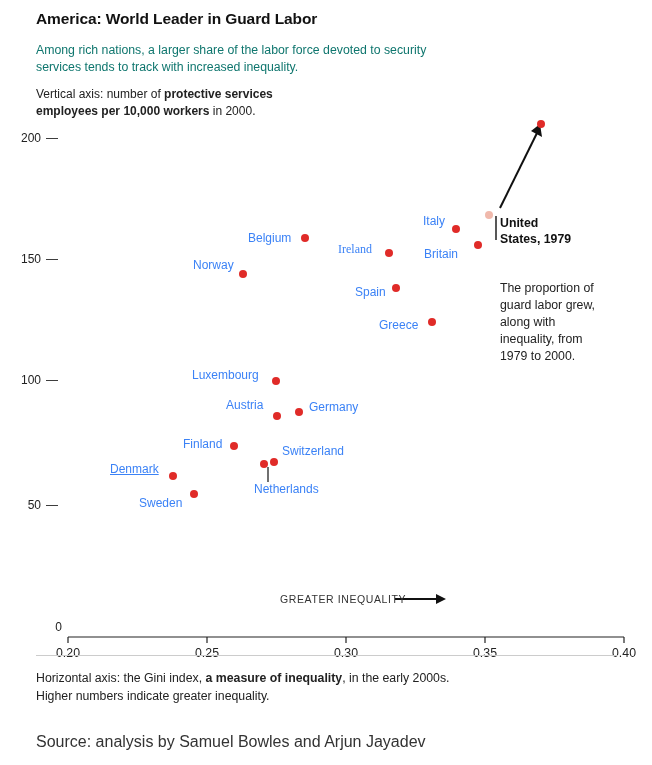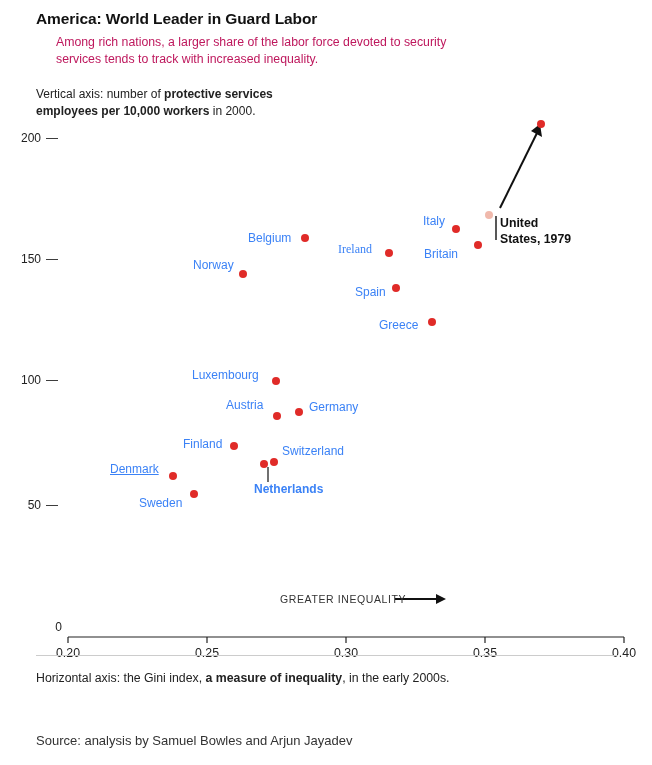--- a/index.html
+++ b/index.html
@@ -27,26 +27,25 @@
     left: 36px;
     top: 10px;
     font-size: 15.5px;
     font-weight: bold;
     letter-spacing: -0.1px;
     color: #111111;
   }
   .subtitle {
     position: absolute;
     left: 36px;
-    top: 34px;
+    top: 42px;
     width: 400px;
     font-size: 12.3px;
     line-height: 17px;
-    color: #be185d;
-    margin-left: 20px;
+    color: #0f766e;
   }
   .axis-note {
     position: absolute;
     left: 36px;
     top: 86px;
     width: 300px;
     font-size: 12px;
     line-height: 17px;
     color: #222222;
   }
@@ -147,21 +146,21 @@
     width: 570px;
     font-size: 12.3px;
     line-height: 18px;
     color: #222;
   }
   .footnote b { font-weight: bold; }
   .source {
     position: absolute;
     left: 36px;
     top: 733px;
-    font-size: 13px;
+    font-size: 16px;
     color: #333;
   }
   .rule {
     position: absolute;
     left: 36px;
     top: 655px;
     width: 582px;
     height: 1px;
     background: #cccccc;
   }
@@ -248,28 +247,30 @@
   <div class="plabel" style="left:424px; top:247px;">Britain</div>
   <div class="plabel" style="left:338px; top:242px;font-family:Liberation Serif, serif;">Ireland</div>
   <div class="plabel" style="left:193px; top:258px;">Norway</div>
   <div class="plabel" style="left:355px; top:285px;">Spain</div>
   <div class="plabel" style="left:379px; top:318px;">Greece</div>
   <div class="plabel" style="left:192px; top:368px;">Luxembourg</div>
   <div class="plabel" style="left:309px; top:400px;">Germany</div>
   <div class="plabel" style="left:226px; top:398px;">Austria</div>
   <div class="plabel" style="left:183px; top:437px;">Finland</div>
   <div class="plabel" style="left:282px; top:444px;">Switzerland</div>
-  <div class="plabel" style="left:254px; top:482px;font-weight:bold;">Netherlands</div>
+  <div class="plabel" style="left:254px; top:482px;">Netherlands</div>
   <div class="plabel" style="left:110px; top:462px;text-decoration:underline;">Denmark</div>
   <div class="plabel" style="left:139px; top:496px;">Sweden</div>
 
   <div class="us1979-label">United States, 1979</div>
+  <div class="annotation">The proportion of guard labor grew, along with inequality, from 1979 to 2000.</div>
 
   <div class="greater-ineq">GREATER INEQUALITY</div>
 
   <div class="rule"></div>
 
   <div class="footnote">
     <span>Horizontal axis: the Gini index, </span><b>a measure of inequality</b><span>, in the early 2000s.</span><br>
+    <span>Higher numbers indicate greater inequality.</span>
   </div>
 
   <div class="source">Source: analysis by Samuel Bowles and Arjun Jayadev</div>
 </div>
 
 </body></html>

